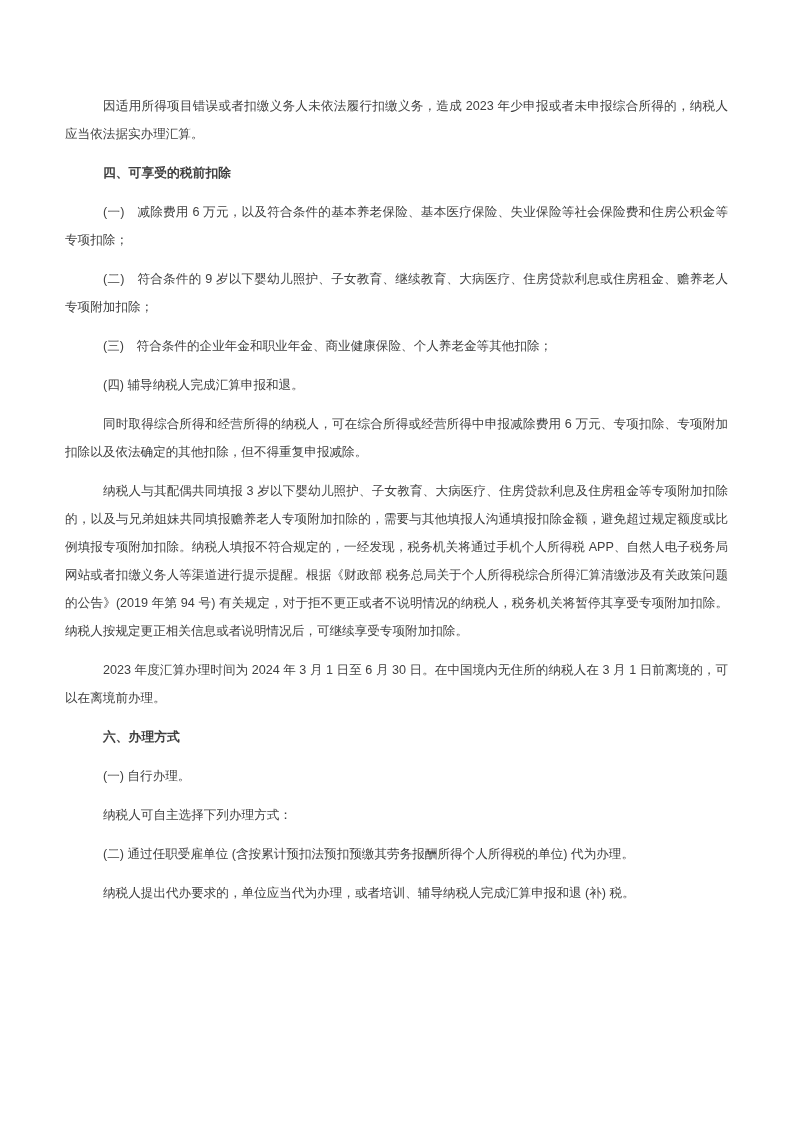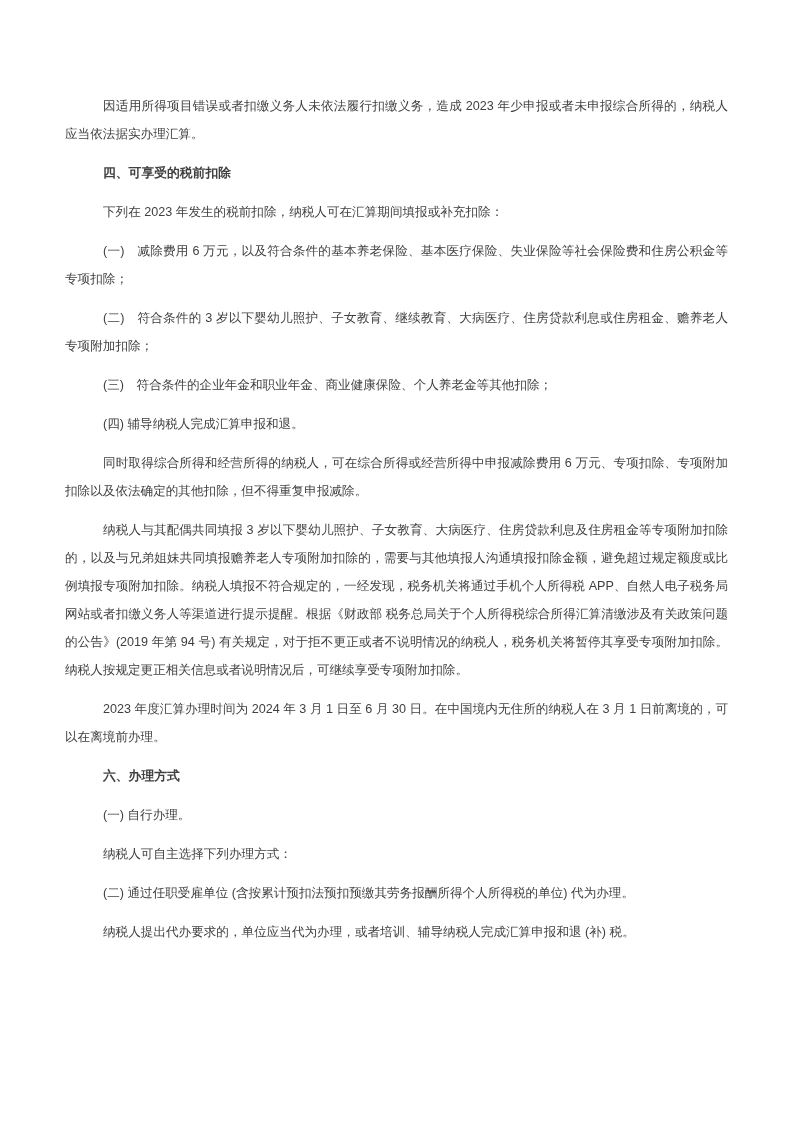--- a/index.html
+++ b/index.html
@@ -39,23 +39,22 @@
     line-height: 28px;
   }
 </style>
 </head>
 <body>
 
 <div class="page">
   <div class="doc">
     <p class="para">因适用所得项目错误或者扣缴义务人未依法履行扣缴义务，造成 2023 年少申报或者未申报综合所得的，纳税人应当依法据实办理汇算。</p>
     <h3 class="heading">四、可享受的税前扣除</h3>
-    <p class="para">下列在 2023 年发生的税前扣除，纳税人可在汇算期间填报或补充扣除：</p>
     <p class="para">(一)　减除费用 6 万元，以及符合条件的基本养老保险、基本医疗保险、失业保险等社会保险费和住房公积金等专项扣除；</p>
-    <p class="para">(二)　符合条件的 3 岁以下婴幼儿照护、子女教育、继续教育、大病医疗、住房贷款利息或住房租金、赡养老人专项附加扣除；</p>
+    <p class="para">(二)　符合条件的 9 岁以下婴幼儿照护、子女教育、继续教育、大病医疗、住房贷款利息或住房租金、赡养老人专项附加扣除；</p>
     <p class="para">(三)　符合条件的企业年金和职业年金、商业健康保险、个人养老金等其他扣除；</p>
     <p class="para">(四) 辅导纳税人完成汇算申报和退。</p>
     <p class="para">同时取得综合所得和经营所得的纳税人，可在综合所得或经营所得中申报减除费用 6 万元、专项扣除、专项附加扣除以及依法确定的其他扣除，但不得重复申报减除。</p>
     <p class="para">纳税人与其配偶共同填报 3 岁以下婴幼儿照护、子女教育、大病医疗、住房贷款利息及住房租金等专项附加扣除的，以及与兄弟姐妹共同填报赡养老人专项附加扣除的，需要与其他填报人沟通填报扣除金额，避免超过规定额度或比例填报专项附加扣除。纳税人填报不符合规定的，一经发现，税务机关将通过手机个人所得税 APP、自然人电子税务局网站或者扣缴义务人等渠道进行提示提醒。根据《财政部 税务总局关于个人所得税综合所得汇算清缴涉及有关政策问题的公告》(2019 年第 94 号) 有关规定，对于拒不更正或者不说明情况的纳税人，税务机关将暂停其享受专项附加扣除。纳税人按规定更正相关信息或者说明情况后，可继续享受专项附加扣除。</p>
     <p class="para">2023 年度汇算办理时间为 2024 年 3 月 1 日至 6 月 30 日。在中国境内无住所的纳税人在 3 月 1 日前离境的，可以在离境前办理。</p>
     <h3 class="heading">六、办理方式</h3>
     <p class="para">(一) 自行办理。</p>
     <p class="para">纳税人可自主选择下列办理方式：</p>
     <p class="para">(二) 通过任职受雇单位 (含按累计预扣法预扣预缴其劳务报酬所得个人所得税的单位) 代为办理。</p>
     <p class="para">纳税人提出代办要求的，单位应当代为办理，或者培训、辅导纳税人完成汇算申报和退 (补) 税。</p>

